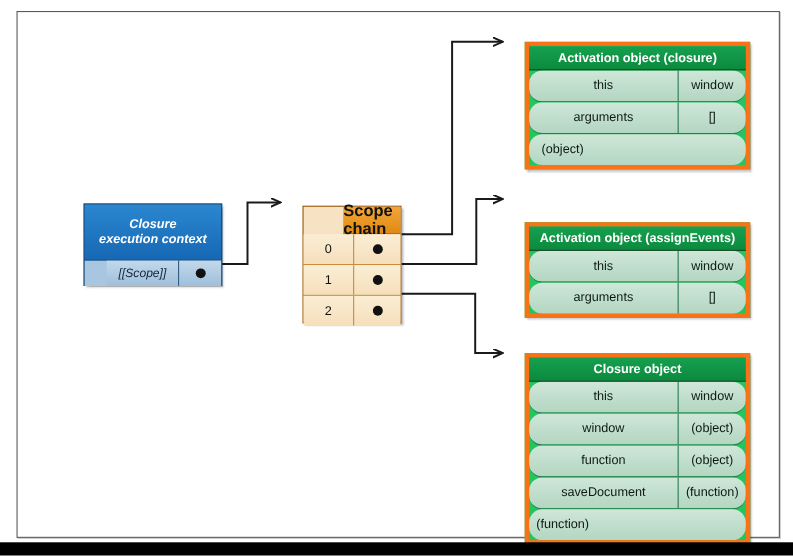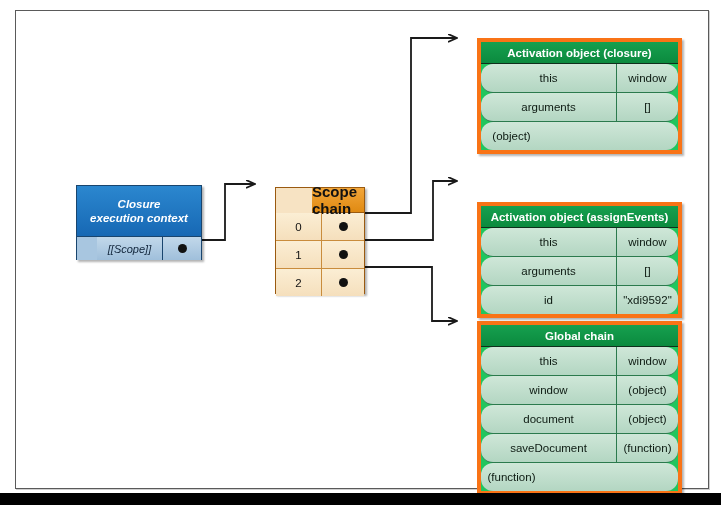--- a/index.html
+++ b/index.html
@@ -153,38 +153,34 @@
     <div class="otable" id="tbl-assign">
       <div class="ot-title">Activation object (assignEvents)</div>
       <div class="ot-row">
         <div class="ot-k">this</div>
         <div class="ot-v">window</div>
       </div>
       <div class="ot-row">
         <div class="ot-k">arguments</div>
         <div class="ot-v">[]</div>
       </div>
-      <div class="ot-row">
-        <div class="ot-k">id</div>
-        <div class="ot-v">"xdi9592"</div>
-      </div>
     </div>
 
     <div class="otable" id="tbl-global">
-      <div class="ot-title">Global chain</div>
+      <div class="ot-title">Closure object</div>
       <div class="ot-row">
         <div class="ot-k">this</div>
         <div class="ot-v">window</div>
       </div>
       <div class="ot-row">
         <div class="ot-k">window</div>
         <div class="ot-v">(object)</div>
       </div>
       <div class="ot-row">
-        <div class="ot-k">document</div>
+        <div class="ot-k">function</div>
         <div class="ot-v">(object)</div>
       </div>
       <div class="ot-row">
         <div class="ot-k">saveDocument</div>
         <div class="ot-v">(function)</div>
       </div>
       <div class="ot-row">
         <div class="ot-v">(function)</div>
       </div>
     </div>

